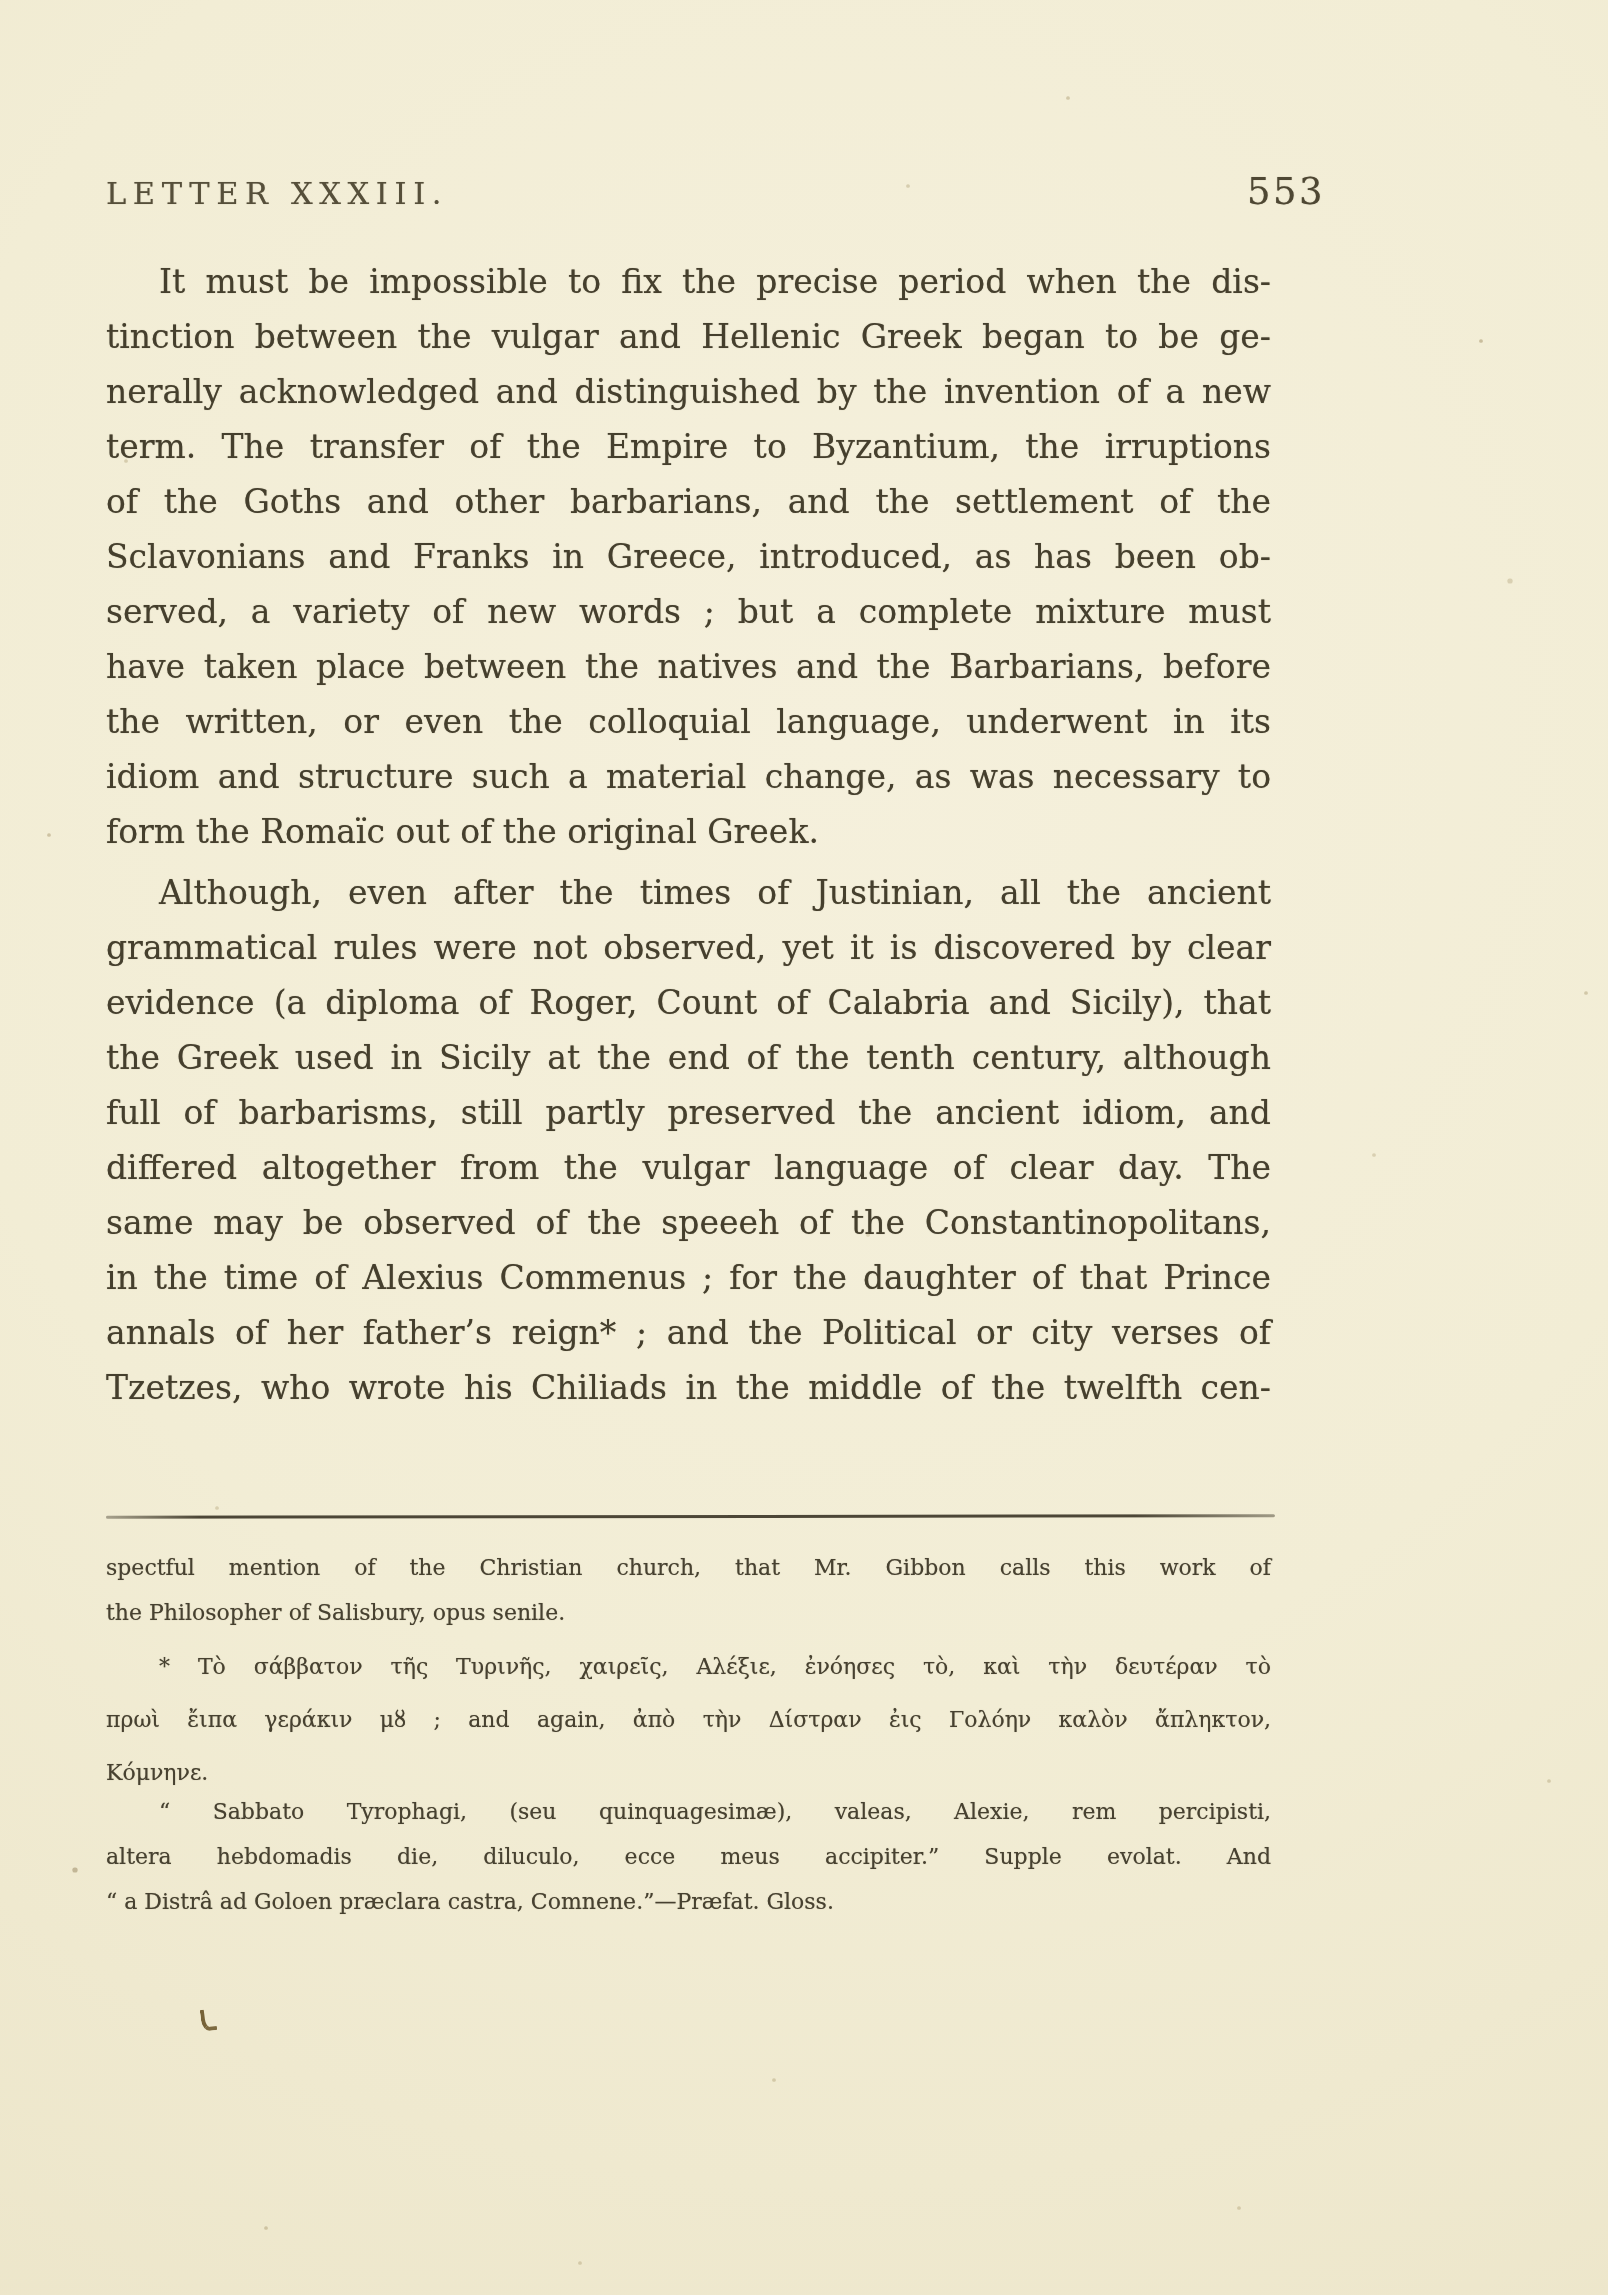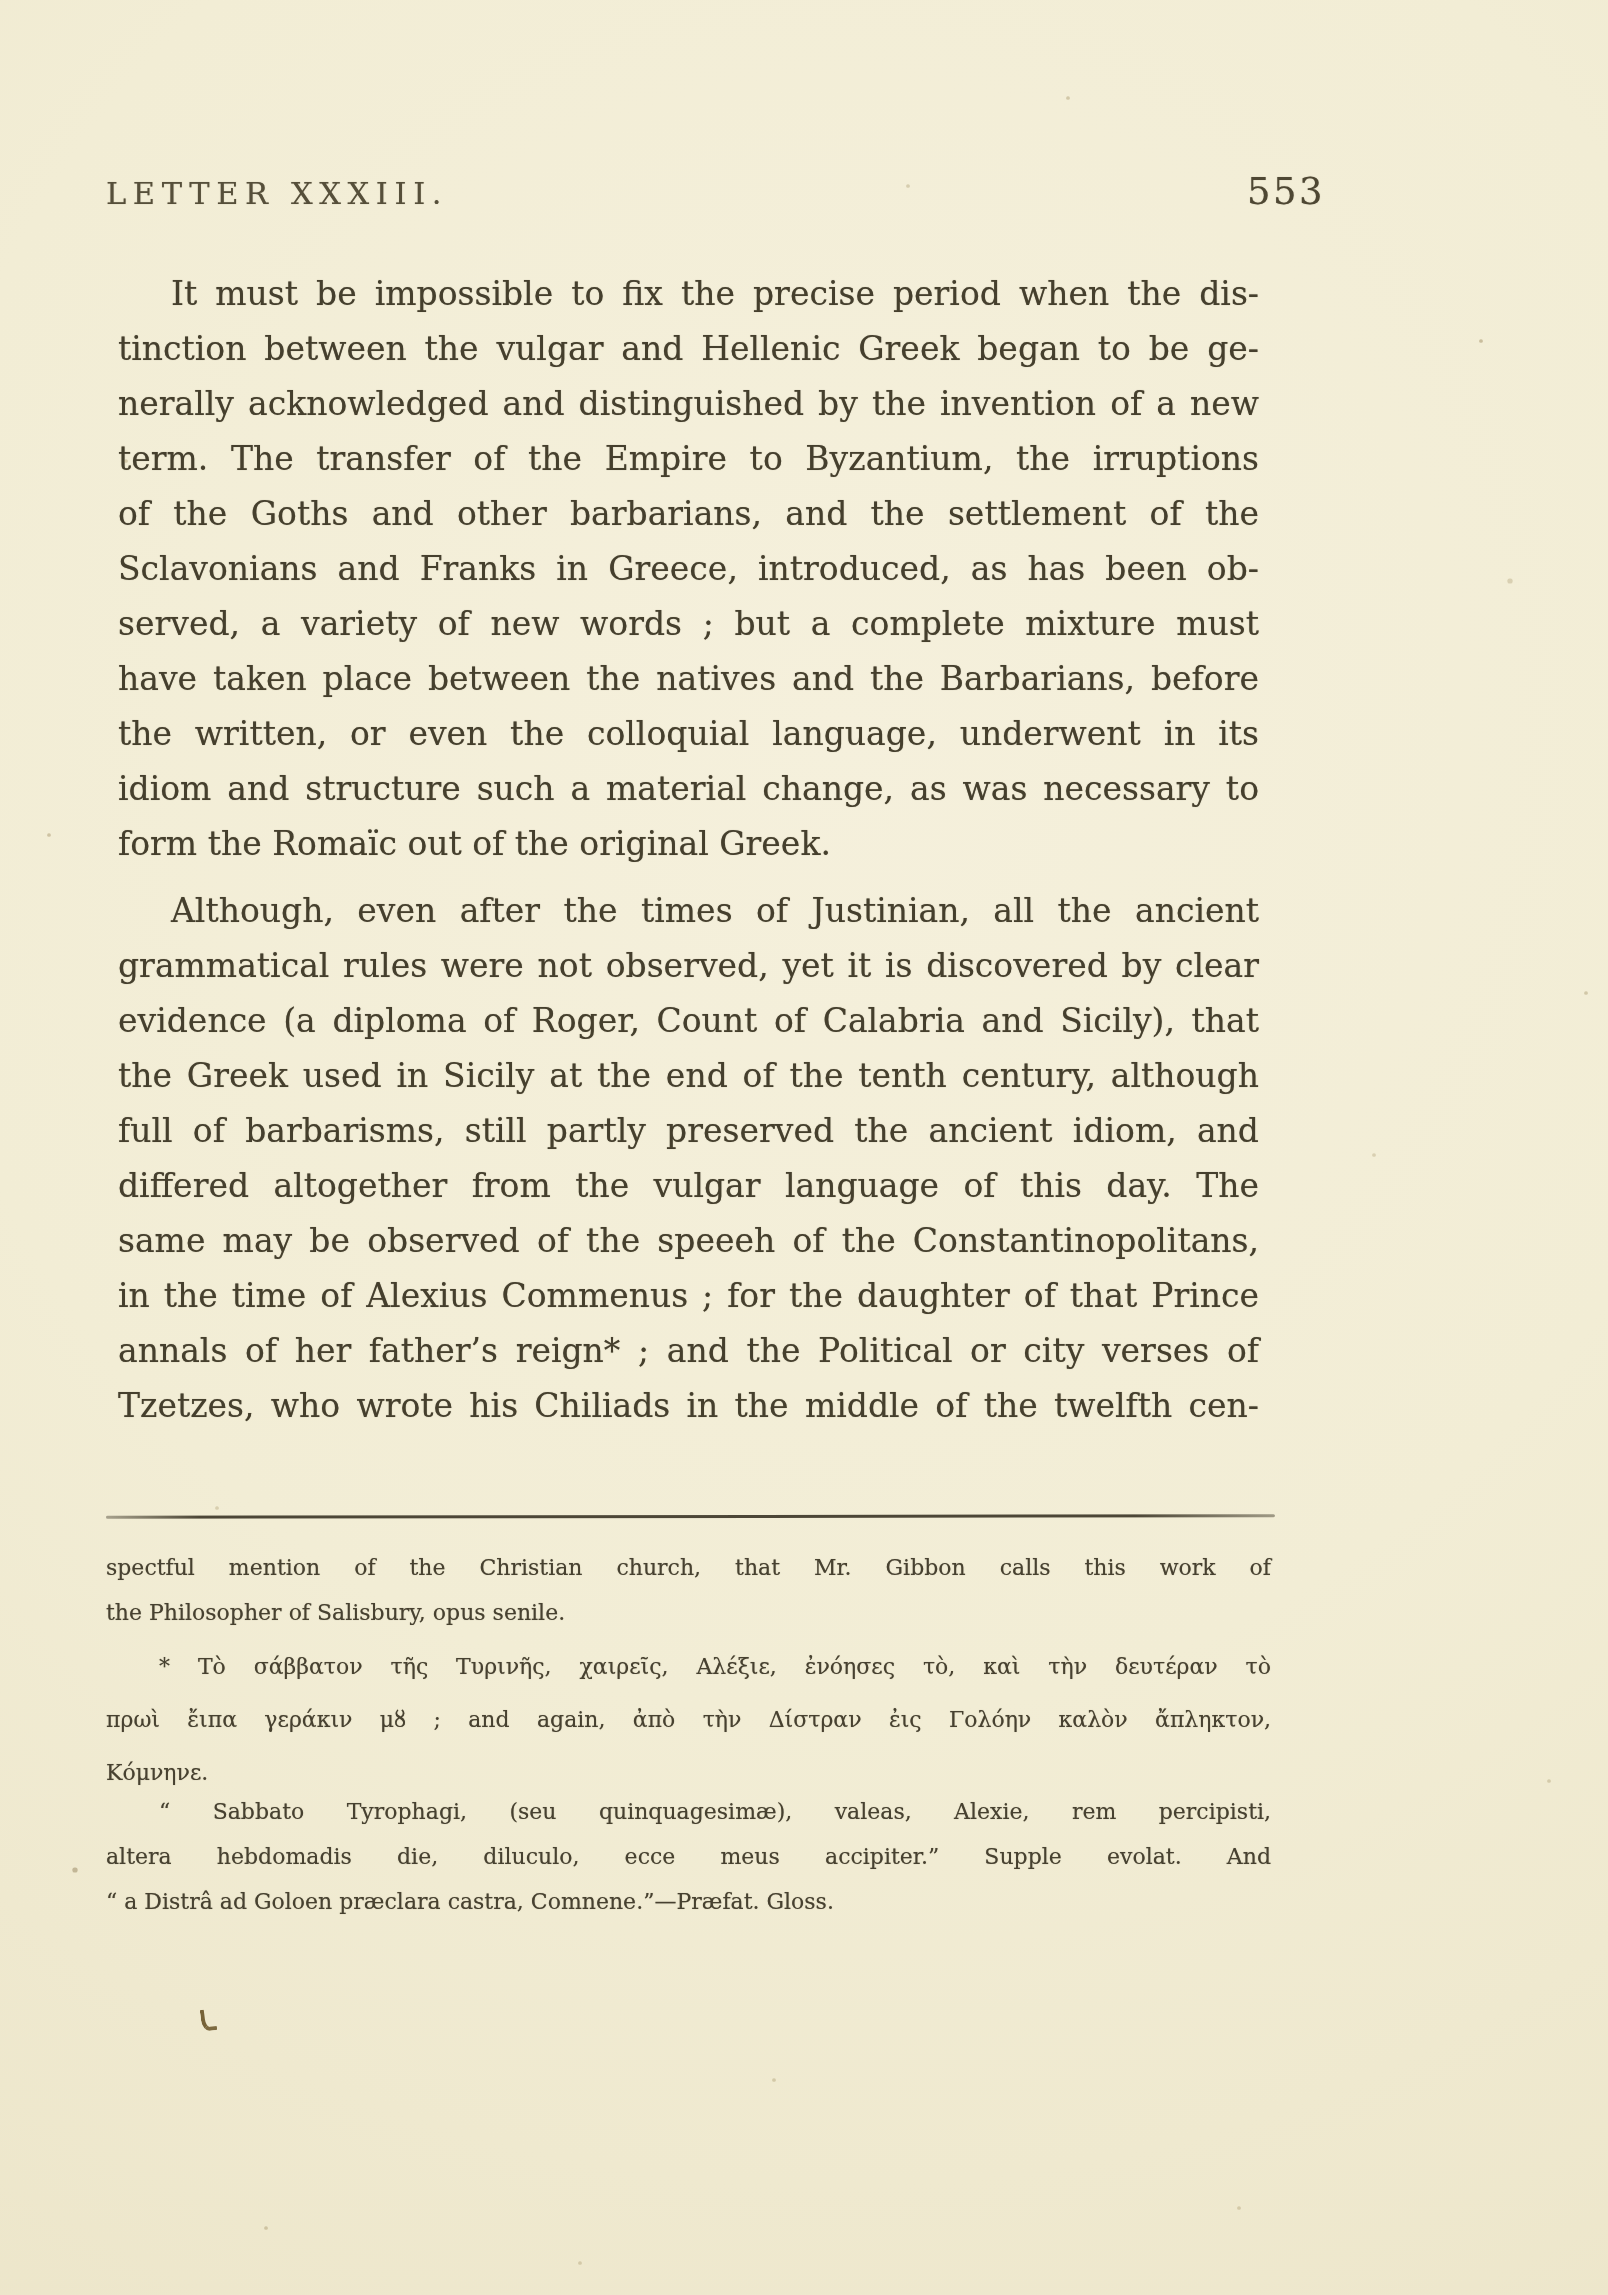--- a/index.html
+++ b/index.html
@@ -40,21 +40,21 @@
 
   
   .main {
     position: absolute;
     left: 106px; top: 254px;
     width: 1165px;
     font-size: 33px;
     line-height: 55px;
     text-shadow: 0 0 0.8px rgba(69,63,45,.55);
   }
-  .para { margin: 12px; }
+  .para { margin: 0; }
   .para2 { margin-top: 5.8px; }
   .jl { text-align: justify; text-align-last: justify; }
   .ll { text-align: right; text-align-last: left; }
   .ind1 { text-indent: 53px; }
 
   
   .rule {
     position: absolute;
     left: 106px; top: 1515px;
     width: 1169px; height: 3.3px;
@@ -135,21 +135,21 @@
       <div class="jl">the written, or even the colloquial language, underwent in its</div>
       <div class="jl">idiom and structure such a material change, as was necessary to</div>
       <div class="ll">form the Romaïc out of the original Greek.</div>
     </div>
     <div class="para para2">
       <div class="jl ind1">Although, even after the times of Justinian, all the ancient</div>
       <div class="jl">grammatical rules were not observed, yet it is discovered by clear</div>
       <div class="jl">evidence (a diploma of Roger, Count of Calabria and Sicily), that</div>
       <div class="jl">the Greek used in Sicily at the end of the tenth century, although</div>
       <div class="jl">full of barbarisms, still partly preserved the ancient idiom, and</div>
-      <div class="jl">differed altogether from the vulgar language of this day.  The</div>
+      <div class="jl">differed altogether from the vulgar language of clear day.  The</div>
       <div class="jl">same may be observed of the speeeh of the Constantinopolitans,</div>
       <div class="jl">in the time of Alexius Commenus ; for the daughter of that Prince</div>
       <div class="jl">annals of her father’s reign* ; and the Political or city verses of</div>
       <div class="jl">Tzetzes, who wrote his Chiliads in the middle of the twelfth cen-</div>
     </div>
   </div>
 
   <div class="rule"></div>
 
   <div class="footnotes">

